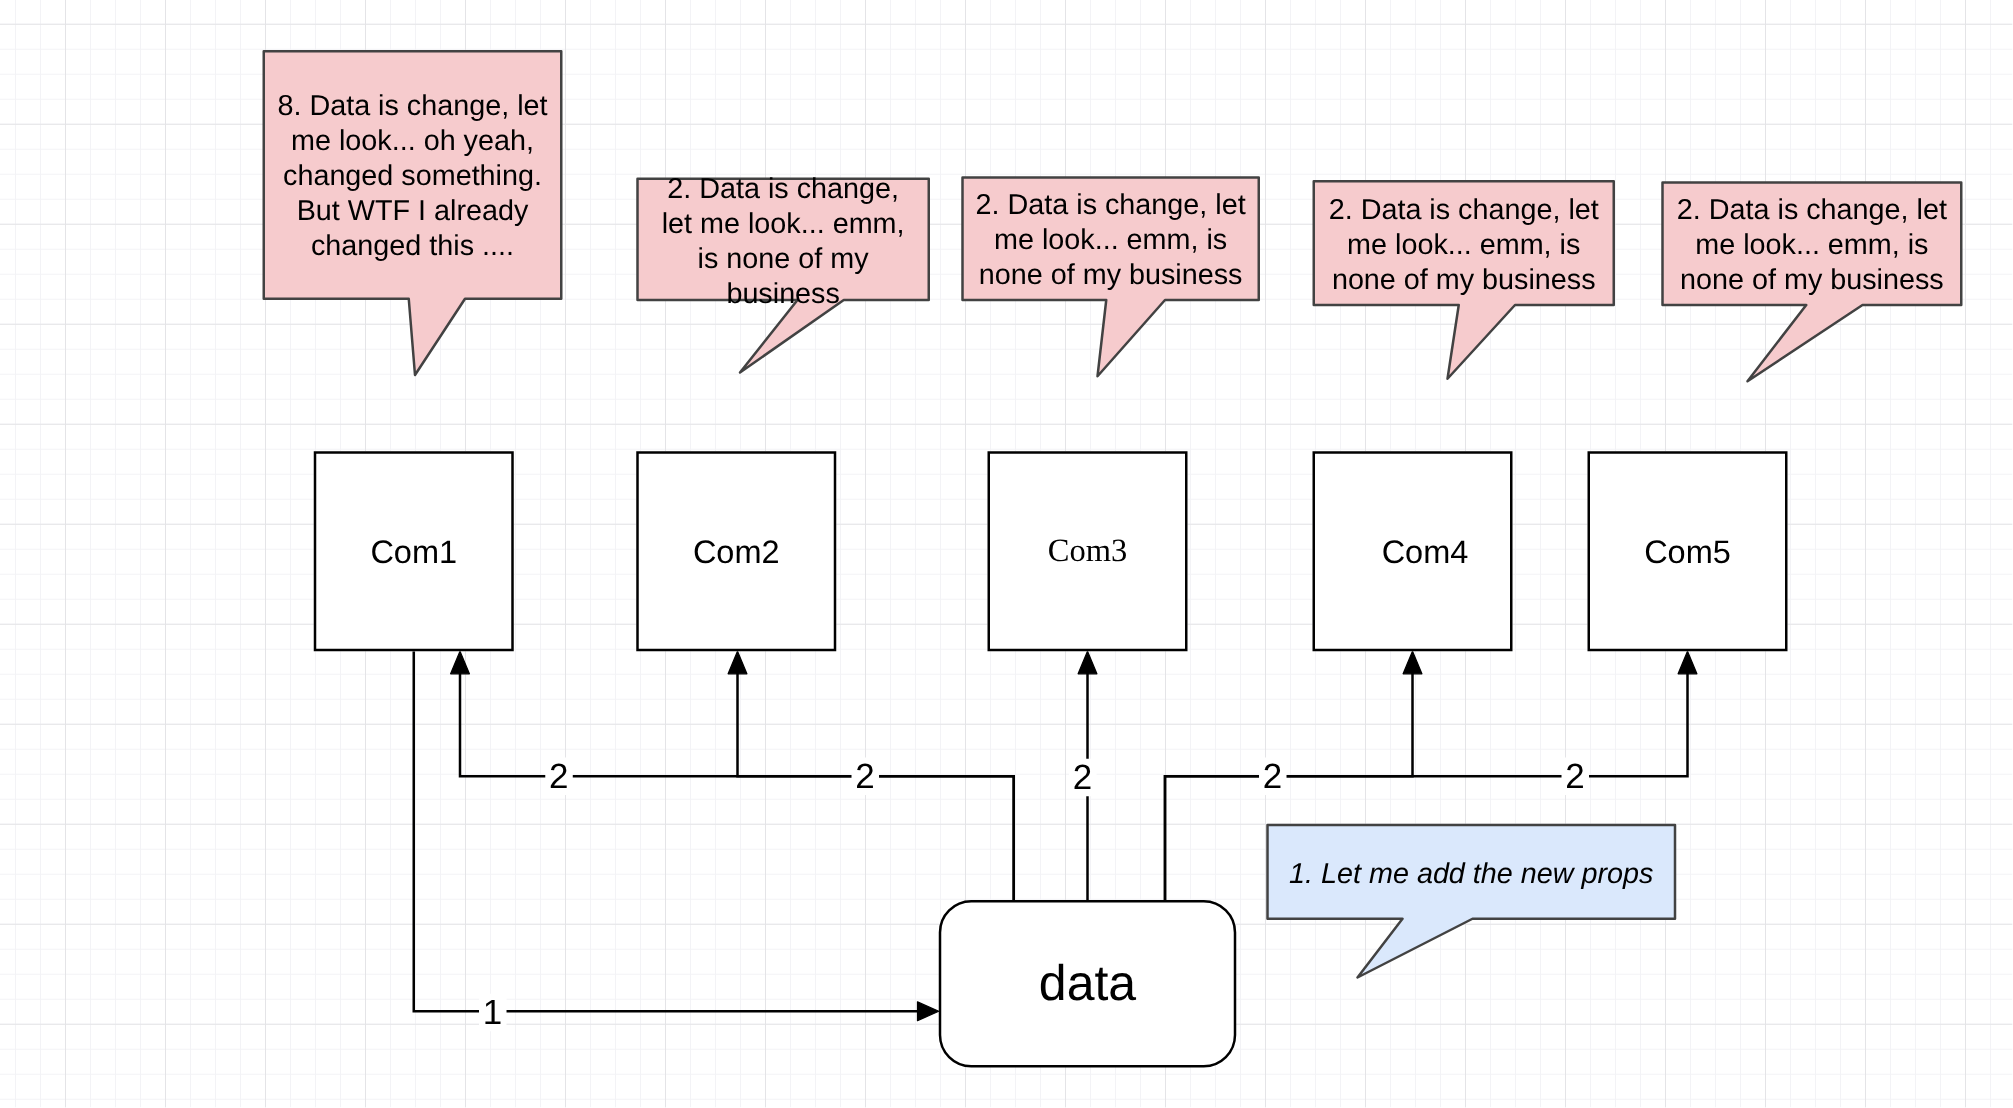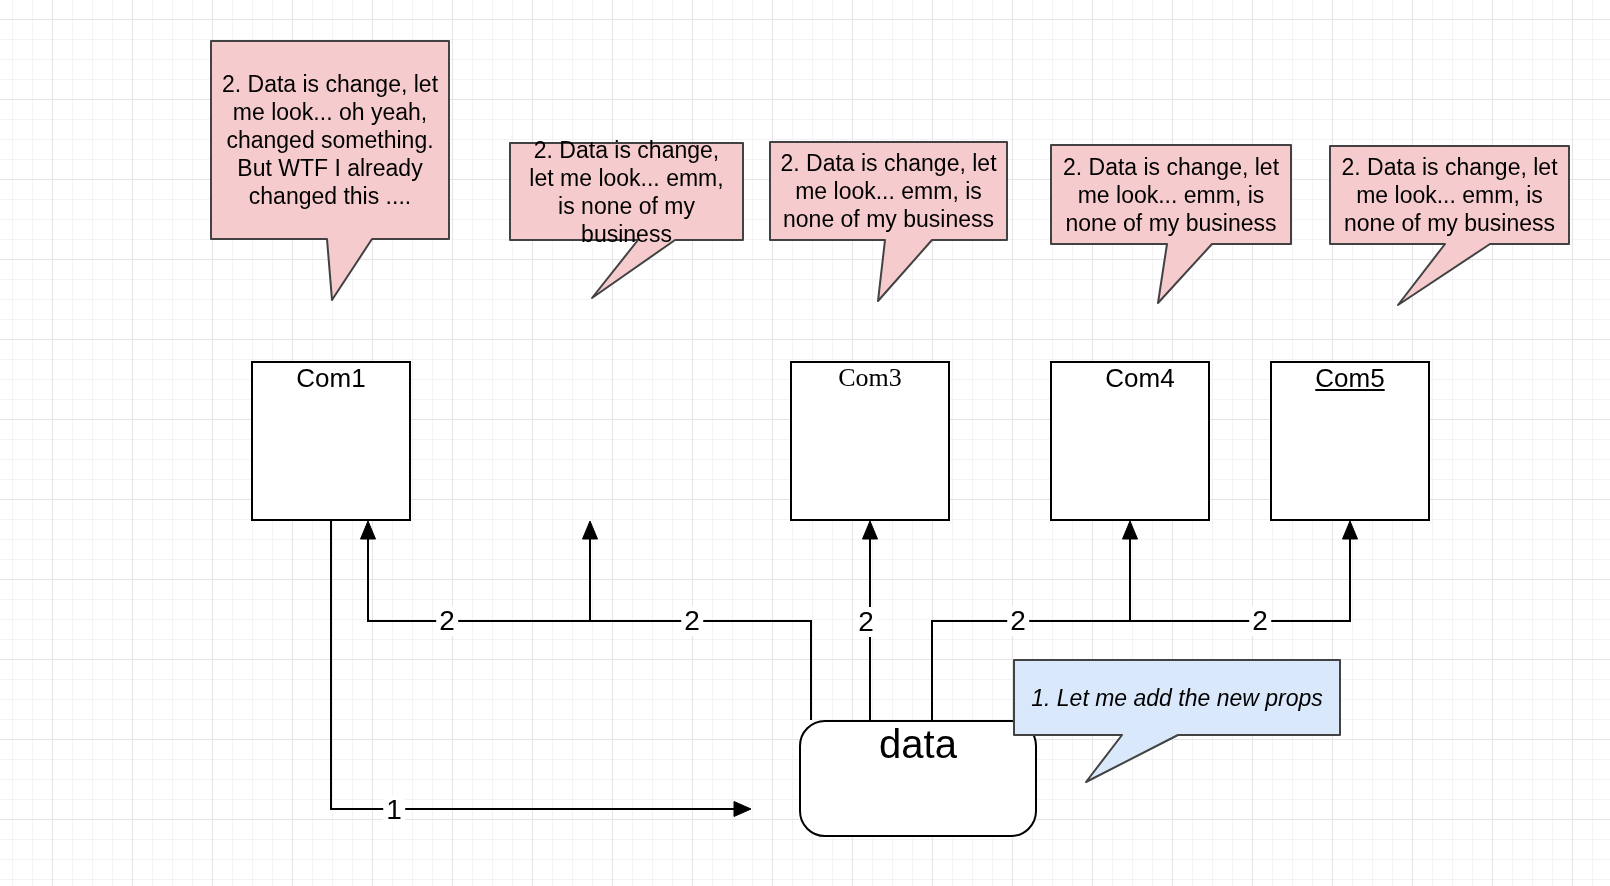--- a/index.html
+++ b/index.html
@@ -39,21 +39,21 @@
     stroke: #000000;
     stroke-width: 1;
     stroke-linejoin: round;
   }
   .node {
     position: absolute;
     box-sizing: border-box;
     background: #ffffff;
     border: 2px solid #000000;
     display: flex;
-    align-items: flex-start;
+    align-items: center;
     justify-content: center;
     font-size: 26px;
   }
   .node.square { width: 160px; height: 160px; top: 361px; }
   .node.rounded {
     border-radius: 26px;
     font-size: 40px;
   }
   .callout { position: absolute; }
   .callout svg { display: block; overflow: visible; }
@@ -112,38 +112,41 @@
     <path class="edge-path" d="M932,720 L932,621 L1130,621 L1130,538"></path>
     <polygon class="arrow-head" points="1122.5,539 1137.5,539 1130,521"></polygon>
 
     <path class="edge-path" d="M932,720 L932,621 L1350,621 L1350,538"></path>
     <polygon class="arrow-head" points="1342.5,539 1357.5,539 1350,521"></polygon>
   </svg>
 
   <div class="node square" style="left:251px;">
     <span>Com1</span>
   </div>
+  <div class="node square" style="left:509px;">
+    <span>Com2</span>
+  </div>
   <div class="node square" style="left:790px;font-family:Liberation Serif, serif;">
     <span>Com3</span>
   </div>
   <div class="node square" style="left:1050px;padding-left:20px;">
     <span>Com4</span>
   </div>
-  <div class="node square" style="left:1270px;text-decoration:underline;">
+  <div class="node square" style="left:1270px;">
     <span>Com5</span>
   </div>
-  <div class="node rounded" style="left:751px; top:720px; width:238px; height:117px;margin-left:48px;">
+  <div class="node rounded" style="left:751px; top:720px; width:238px; height:134px;">
     <span>data</span>
   </div>
 
   <div class="callout" style="left:210px; top:40px; width:240px; height:262px;">
     <svg width="240" height="262" viewBox="0 0 240 262">
       <path class="bubble-shape-red" d="M1,1 H239 V199 H162 L122,260 L117,199 H1 Z"></path>
     </svg>
-    <div class="callout-text" style="width:240px; height:200px;">2. Data is change, let me look... oh yeah, changed something. But WTF I already changed this ....</div>
+    <div class="callout-text" style="width:240px; height:200px;">8. Data is change, let me look... oh yeah, changed something. But WTF I already changed this ....</div>
   </div>
 
   <div class="callout" style="left:509px; top:142px; width:235px; height:158px;">
     <svg width="235" height="158" viewBox="0 0 235 158">
       <path class="bubble-shape-red" d="M1,1 H234 V98 H166 L83,156 L129,98 H1 Z"></path>
     </svg>
     <div class="callout-text" style="width:235px; height:99px;">2. Data is change, let me look... emm, is none of my business</div>
   </div>
 
   <div class="callout" style="left:769px; top:141px; width:239px; height:161px;">

